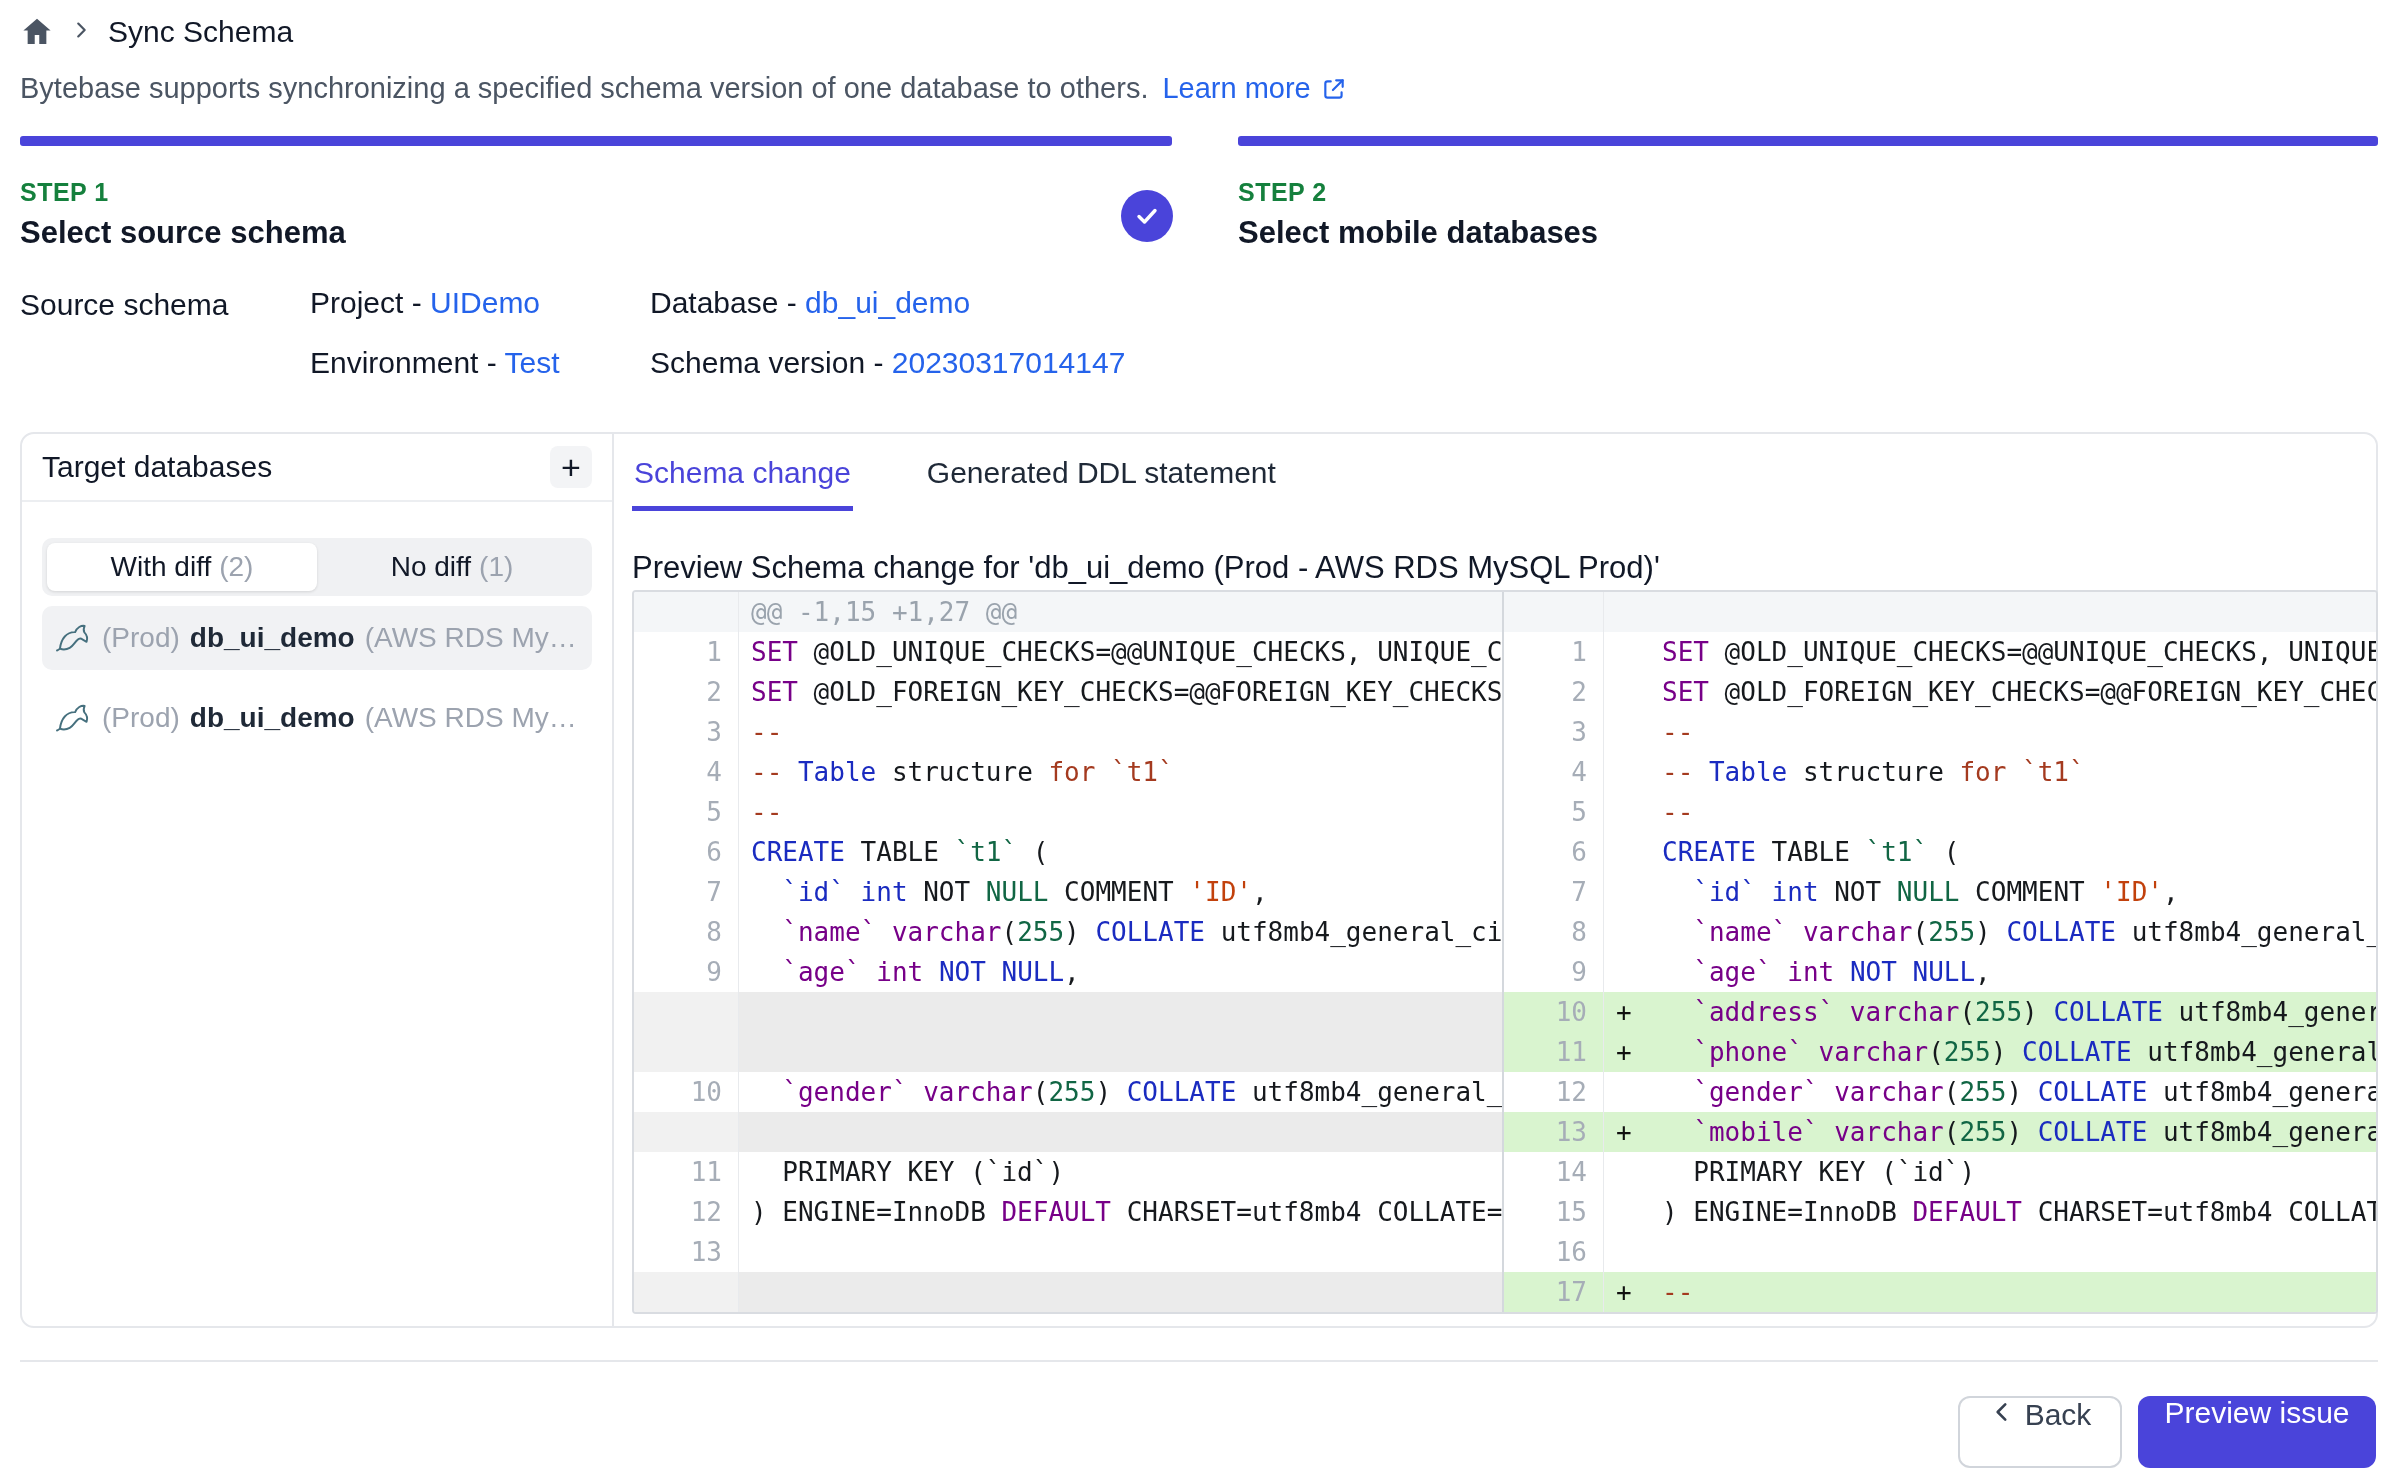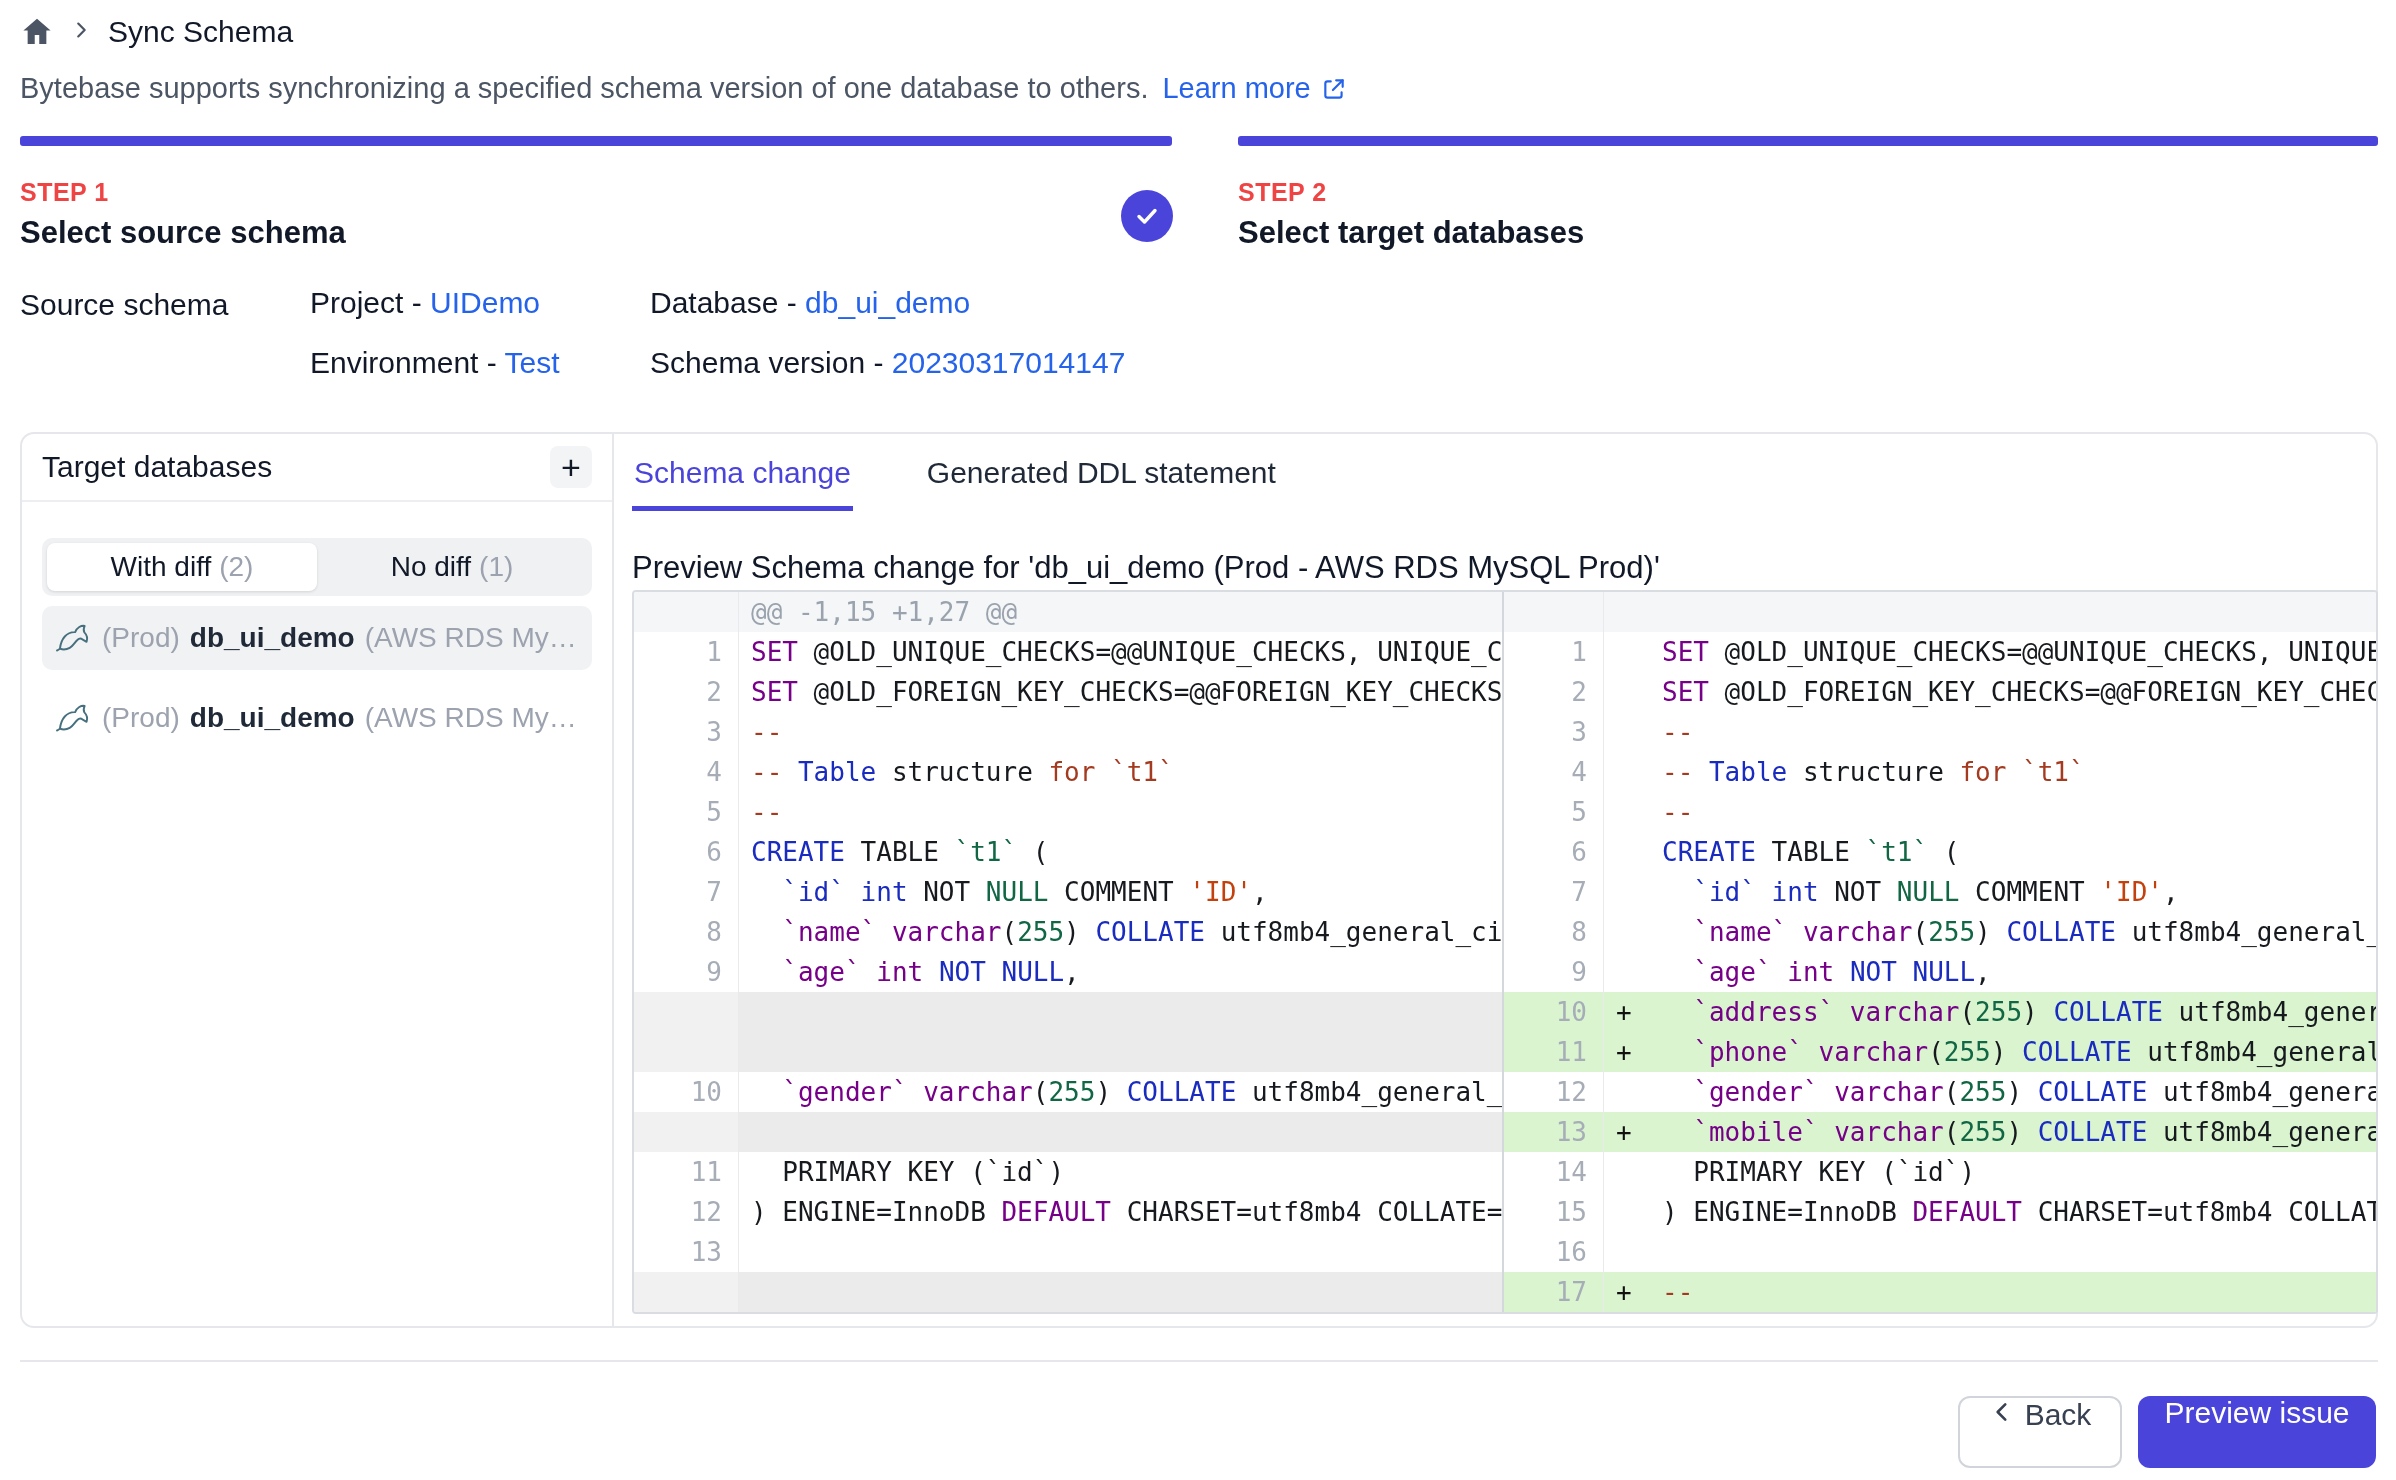--- a/index.html
+++ b/index.html
@@ -13,21 +13,21 @@
   .breadcrumb .home-ic { display:flex; }
   .breadcrumb .crumb { font-size:30px; font-weight:500; color:#111827; }
   
   .intro { position:absolute; top:72px; left:20px; font-size:29px; color:#4b5563; display:flex; align-items:center; gap:8px; }
   .intro a { color:#2563eb; text-decoration:none; margin-left:6px; }
   .intro .ext-ic { display:flex; margin-left:2px; }
   
   .steps { position:absolute; top:136px; left:20px; width:2358px; height:130px; }
   .step { position:absolute; top:0; }
   .step .bar { height:10px; border-radius:3px; background:#4a44da; }
-  .step .eyebrow { margin-top:32px; font-size:25px; font-weight:700; letter-spacing:.5px; color:#ef4444; }
+  .step .eyebrow { margin-top:32px; font-size:25px; font-weight:700; letter-spacing:.5px; color:#15803d; }
   .step .title { margin-top:8px; font-size:31px; font-weight:600; color:#111827; }
   .step1 { left:0; width:1152px; }
   .step2 { left:1218px; width:1140px; }
   .check-circle {
     position:absolute; left:1101px; top:54px; width:52px; height:52px; border-radius:50%;
     background:#4a44da; display:flex; align-items:center; justify-content:center;
   }
   
   .source { position:absolute; top:286px; left:20px; display:flex; font-size:30px; color:#111827; }
   .source .src-label { width:290px; padding-top:2px; }
@@ -124,21 +124,21 @@
       <div class="title">Select source schema</div>
       <div class="check-circle">
         <svg width="30" height="30" viewBox="0 0 30 30" fill="none">
             <path d="M7 15.5 12.5 21 23 9.5" stroke="#fff" stroke-width="3.4" stroke-linecap="round" stroke-linejoin="round"></path>
           </svg>
       </div>
     </div>
     <div class="step step2">
       <div class="bar"></div>
       <div class="eyebrow">STEP 2</div>
-      <div class="title">Select target databases</div>
+      <div class="title">Select mobile databases</div>
     </div>
   </div>
 
   <div class="source">
     <div class="src-label">Source schema</div>
     <div class="grid">
       <div class="cell"><span>Project - </span><a href="#">UIDemo</a></div>
       <div class="cell"><span>Database - </span><a href="#">db_ui_demo</a></div>
       <div class="cell"><span>Environment - </span><a href="#">Test</a></div>
       <div class="cell"><span>Schema version - </span><a href="#">20230317014147</a></div>

